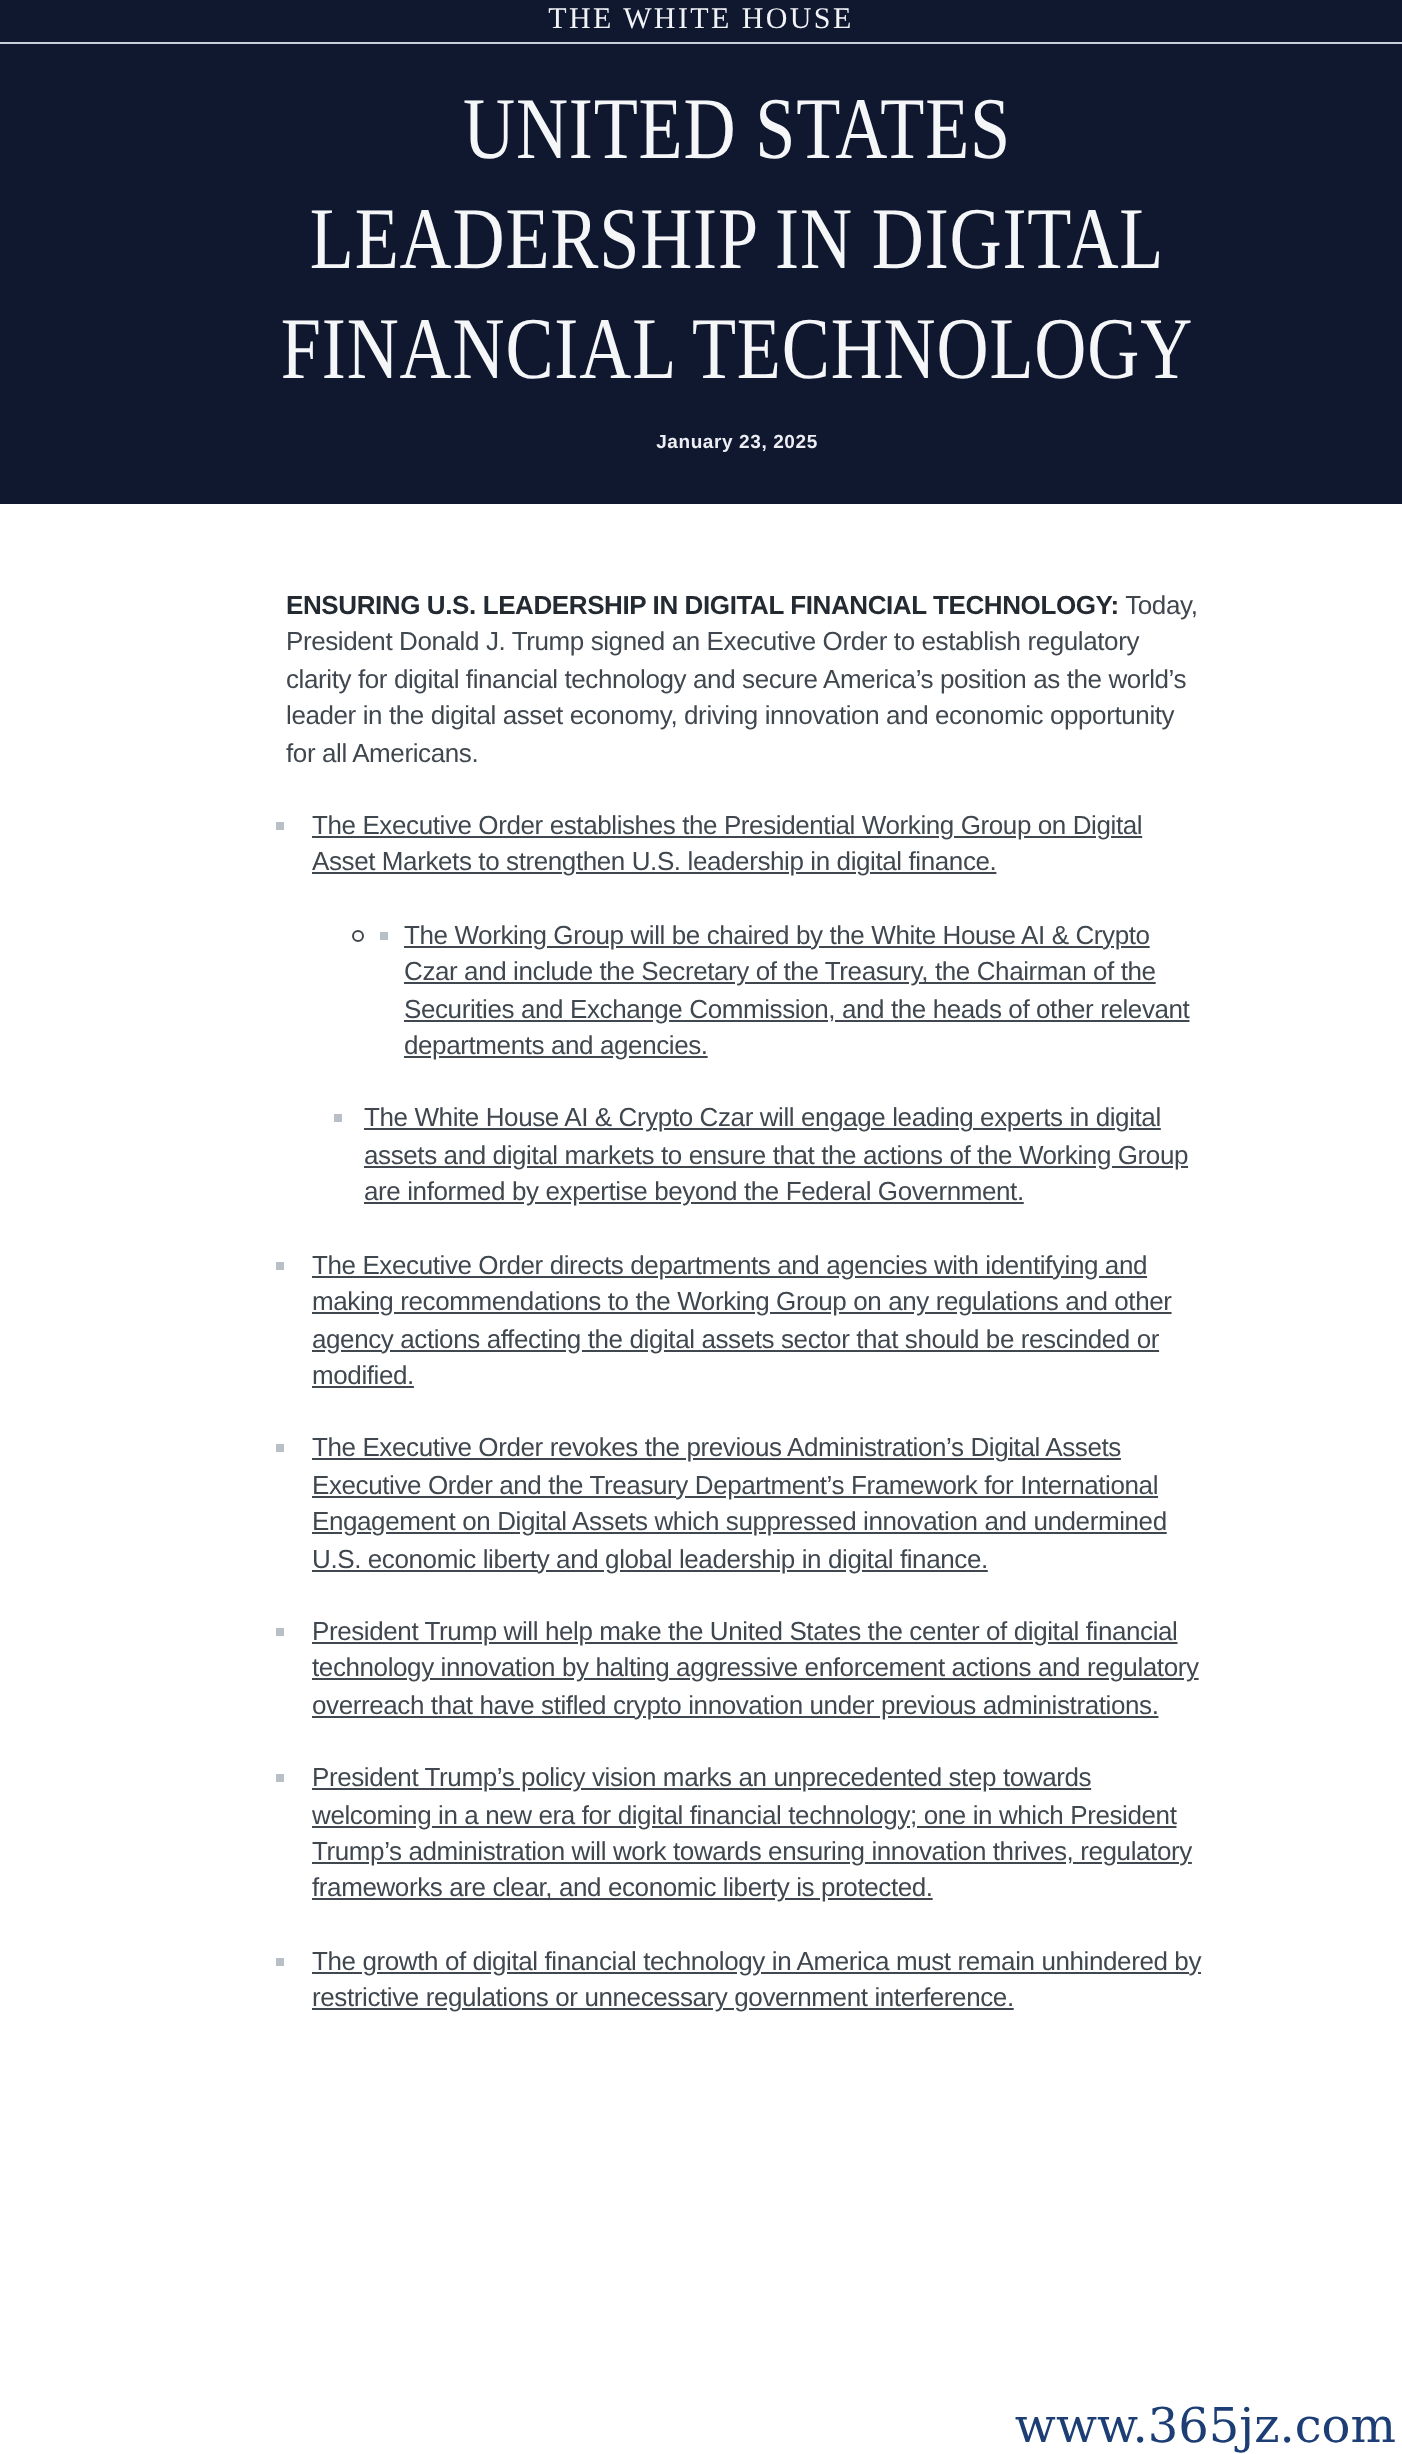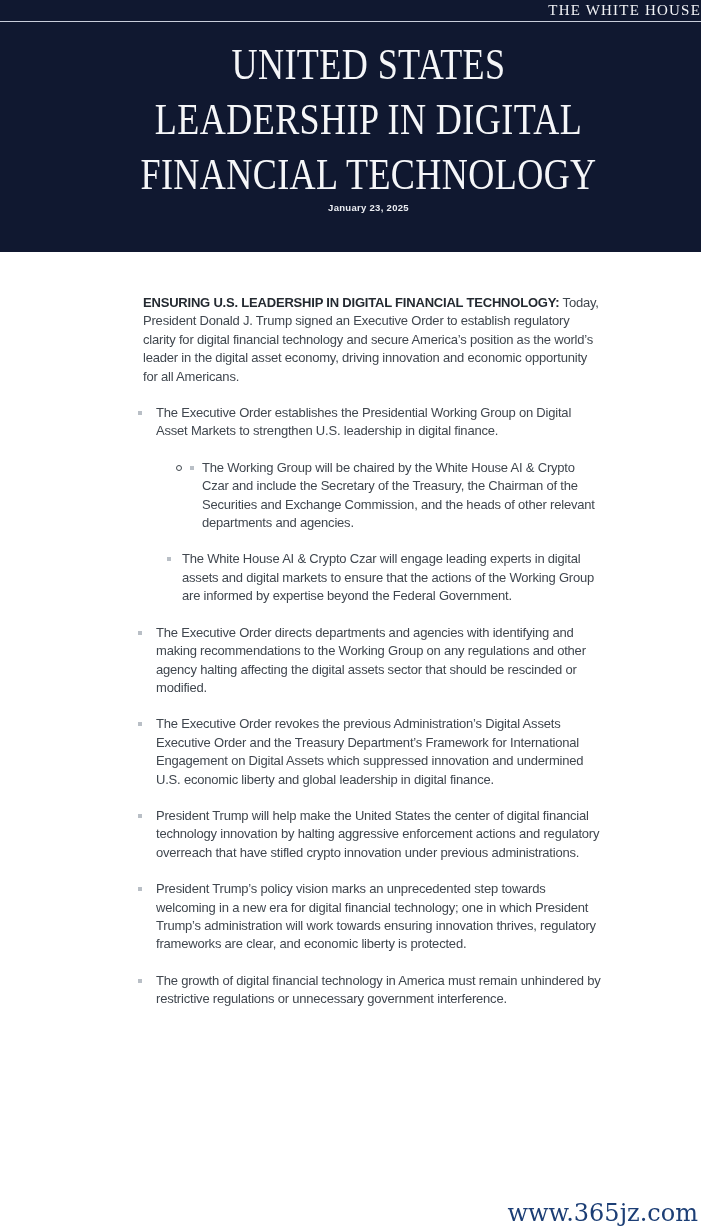--- a/index.html
+++ b/index.html
@@ -5,54 +5,54 @@
   html, body { margin:0; padding:0; }
   body {
     width:701px; height:1227px; position:relative; overflow:hidden;
     background:#ffffff;
     font-family:"Liberation Sans", sans-serif;
   }
 
   
   .topbar {
     background:#101830; height:21px;
-    display:flex; align-items:center; justify-content:flex-end;
+    display:flex; align-items:center; justify-content:center;
     border-bottom:1px solid #c9cedb;
   }
   .brand {
     color:#f2f3f6; font-family:"Liberation Serif", serif;
     font-size:15px; letter-spacing:1.2px; font-weight:400; line-height:1;
     cursor:pointer;
   }
 
   
   .hero {
     background:#101830; height:230px; box-sizing:border-box;
     padding-top:15px; text-align:center; color:#f5f6f8;padding-left:36px;
   }
   .hero-title {
     font-family:"Liberation Serif", serif; font-weight:400;
     font-size:44px; line-height:55px; letter-spacing:0.5px;
     transform:scaleX(0.82); transform-origin:50% 0;
     margin:0;
   }
   .hero-date {
-    margin-top:0; font-size:9.5px; font-weight:700;
+    margin-top:14px; font-size:9.5px; font-weight:700;
     color:#eceef3; letter-spacing:0.3px;
   }
 
   
   .content {
     position:absolute; left:143px; top:294px; width:458px;
     color:#40474f; font-size:13px; line-height:18.4px; letter-spacing:-0.2px;
   }
   .lead { margin:0 0 18px 0; }
   .lead b { color:#242a31; font-weight:700; }
 
-  ul.fact-list { list-style:none; margin:0 0 18px 0; padding:0; }
+  ul.fact-list { list-style:none; margin:0 0 18px 0; padding:0;text-decoration:underline; }
   ul.fact-list:last-child { margin-bottom:0; }
   li { position:relative; margin:0 0 18px 0; }
   li:last-child { margin-bottom:0; }
 
   .li-1 { padding-left:13px; }
   .li-2 { margin-left:11px; padding-left:15px; }
   .li-3 { margin-left:20px; padding-left:26px; }
 
   .sq {
     position:absolute; top:7px; width:4px; height:4px;
@@ -106,21 +106,21 @@
           <div>The Working Group will be chaired by the White House AI &amp; Crypto Czar and include the Secretary of the Treasury, the Chairman of the Securities and Exchange Commission, and the heads of other relevant departments and agencies.</div>
         </li>
         <li class="li-2">
           <span class="sq"></span>
           <div>The White House AI &amp; Crypto Czar will engage leading experts in digital assets and digital markets to ensure that the actions of the Working Group are informed by expertise beyond the Federal Government.</div>
         </li>
       </ul>
     </li>
     <li class="li-1">
       <span class="sq"></span>
-      <div>The Executive Order directs departments and agencies with identifying and making recommendations to the Working Group on any regulations and other agency halting affecting the digital assets sector that should be rescinded or modified.</div>
+      <div>The Executive Order directs departments and agencies with identifying and making recommendations to the Working Group on any regulations and other agency actions affecting the digital assets sector that should be rescinded or modified.</div>
     </li>
     <li class="li-1">
       <span class="sq"></span>
       <div>The Executive Order revokes the previous Administration’s Digital Assets Executive Order and the Treasury Department’s Framework for International Engagement on Digital Assets which suppressed innovation and undermined U.S. economic liberty and global leadership in digital finance.</div>
     </li>
   </ul>
 
 
   <ul class="fact-list">
     <li class="li-1">

